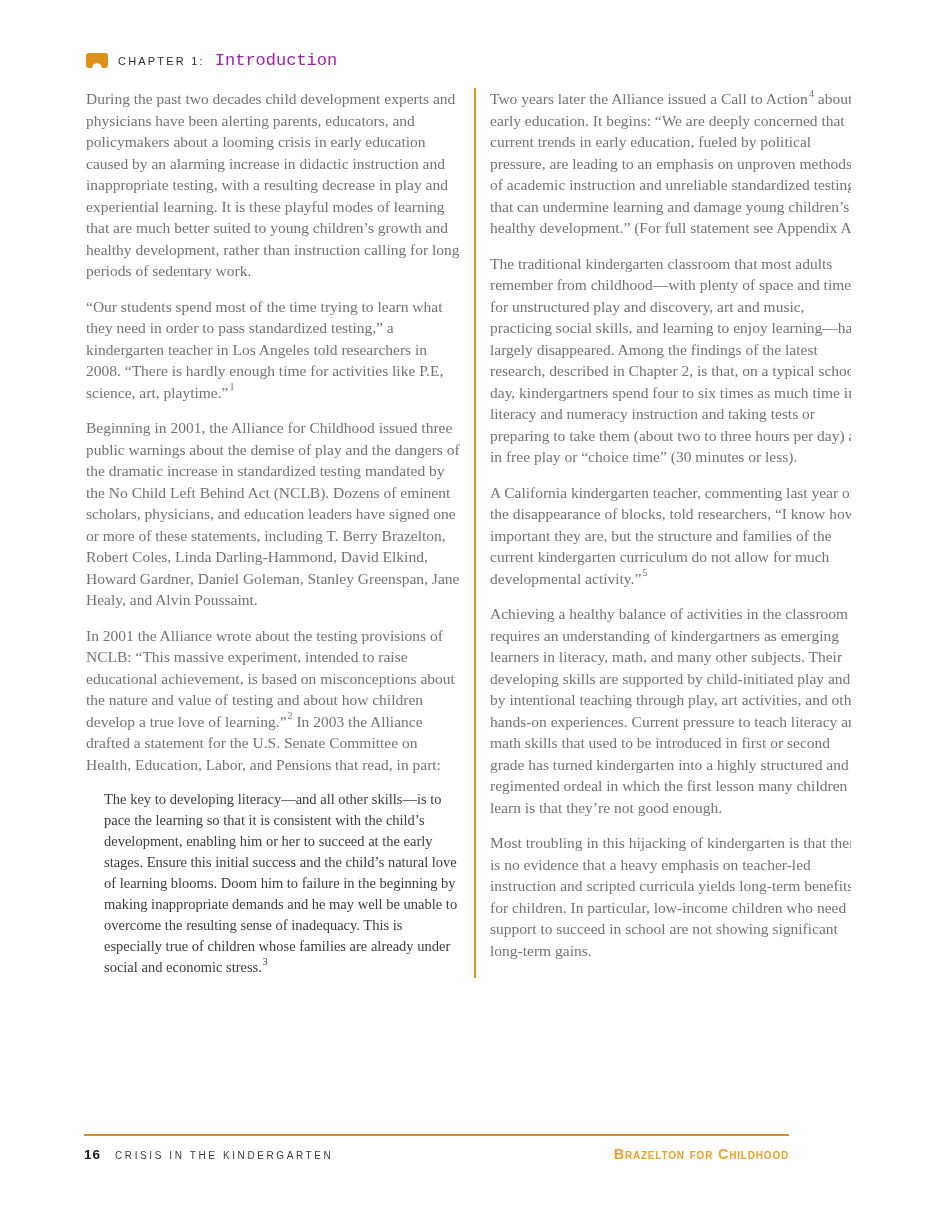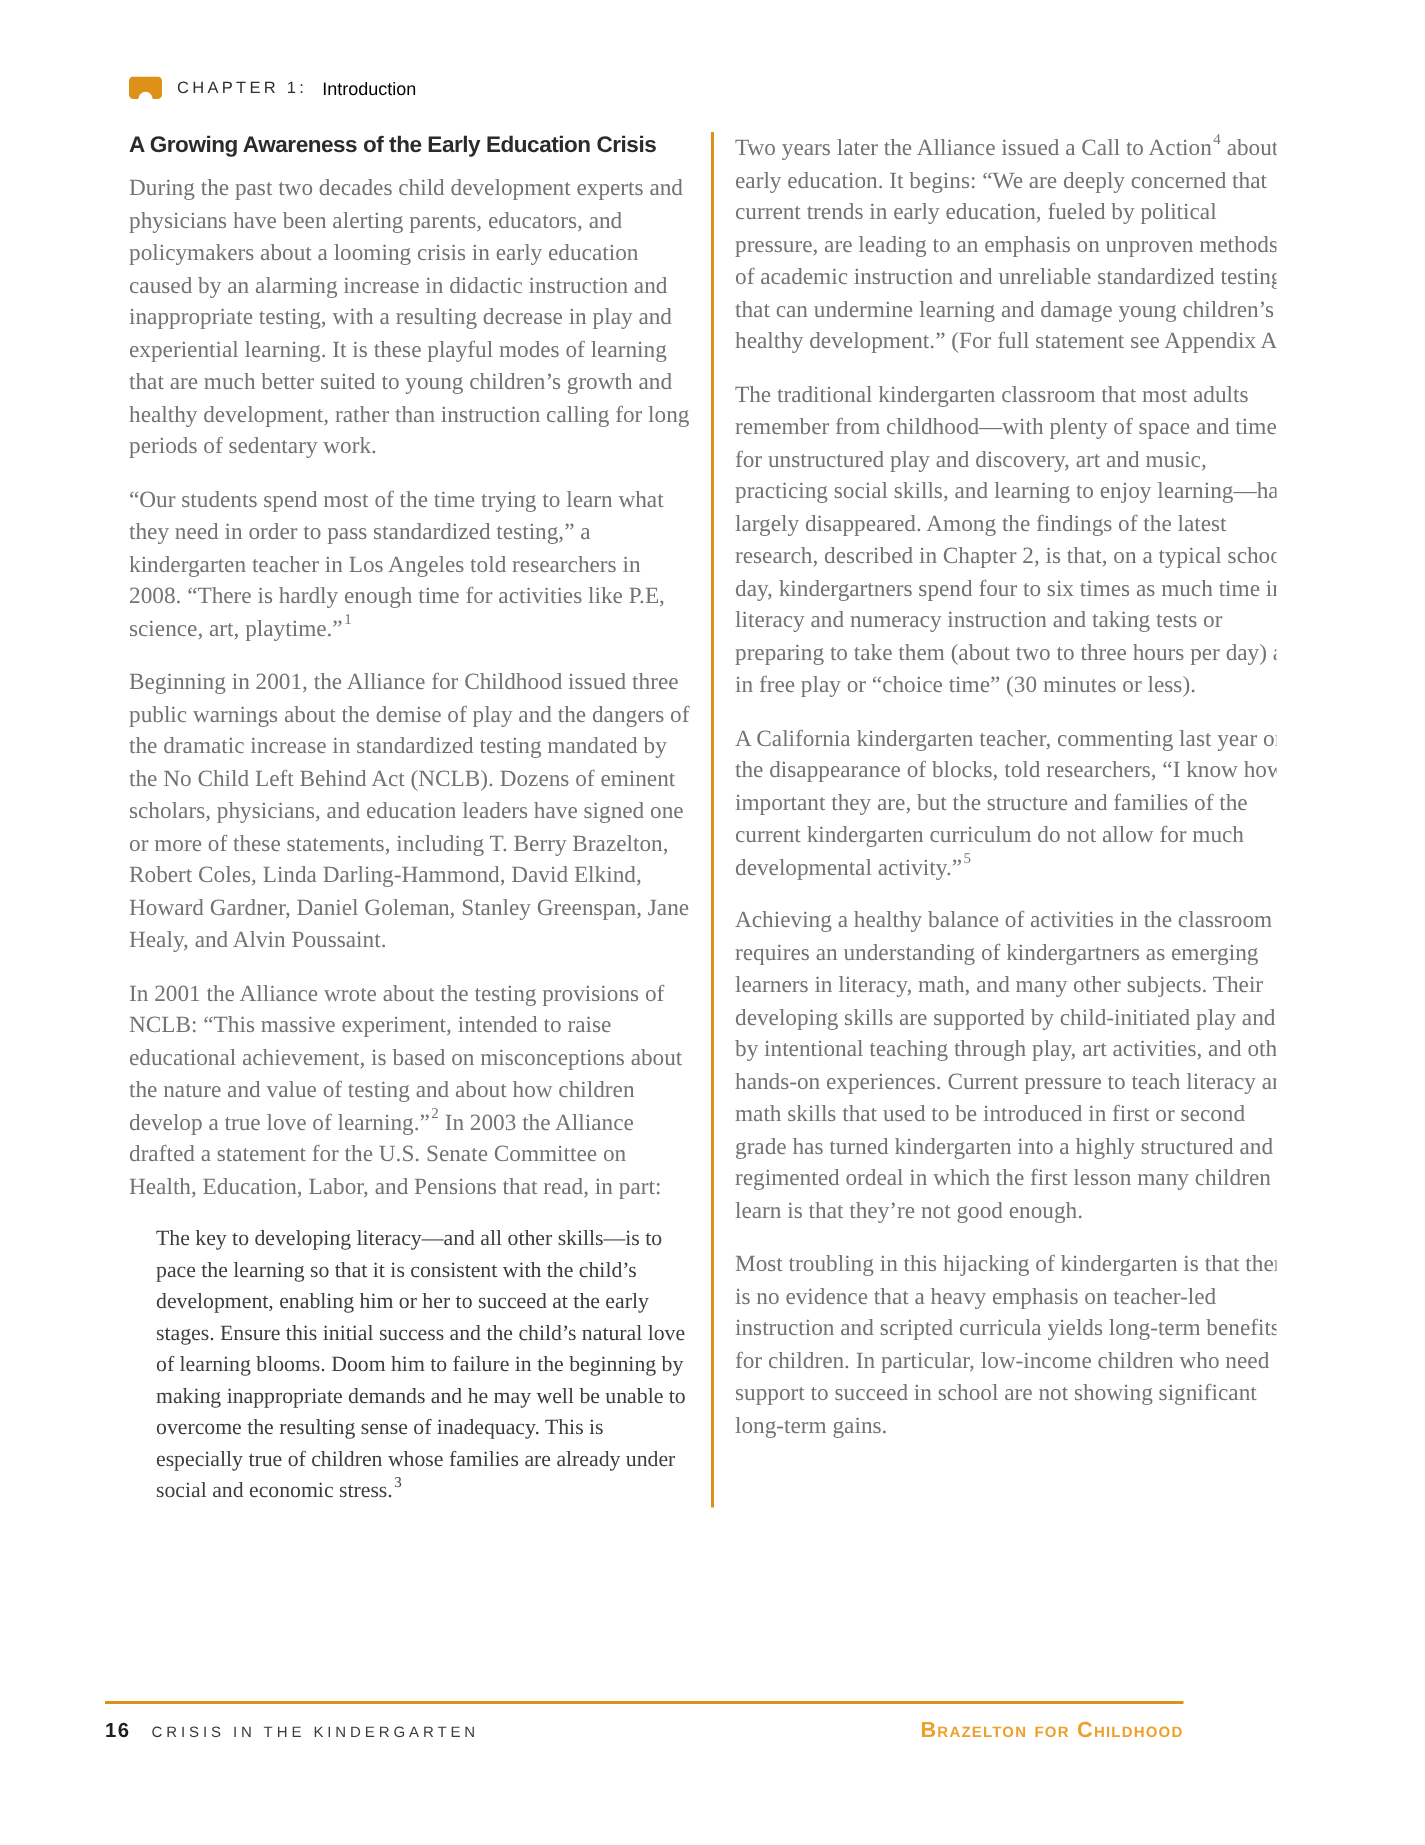--- a/index.html
+++ b/index.html
@@ -24,23 +24,23 @@
   }
   .logo-mark { display: inline-flex; }
   .logo-mark svg { display: block; }
   .chapter-label {
     font-family: "Liberation Sans", sans-serif;
     font-size: 11px;
     letter-spacing: 2.2px;
     color: #2e2e2e;
   }
   .chapter-title {
-    font-family: Liberation Sans, sans-serif;
-    font-size: 12px;
-    color: #000000;
+    font-family: Liberation Mono, monospace;
+    font-size: 17px;
+    color: #a21caf;
   }
 
   
   .columns {
     position: absolute;
     top: 88px;
     left: 86px;
     width: 780px;
     display: flex;
     align-items: stretch;
@@ -84,21 +84,21 @@
     font-family: "Liberation Serif", serif;
     font-size: 14.5px;
     line-height: 21px;
     color: #3d3d3d;
     margin: 0 0 0 18px;
   }
 
   
   .page-footer {
     position: absolute;
-    left: 70px;
+    left: 84px;
     right: 62px;
     top: 1134px;
   }
   .footer-rule { height: 2px; background: #DD9118; }
   .footer-row {
     margin-top: 10px;
     display: flex;
     justify-content: space-between;
     align-items: baseline;
   }
@@ -138,21 +138,20 @@
         <path d="M6.2,15 A4.8,4.8 0 0 1 15.8,15 Z" fill="#ffffff"></path>
       </svg>
     </span>
     <span class="chapter-label">CHAPTER 1:</span>
     <span class="chapter-title">Introduction</span>
   </header>
 
   <div class="columns">
 
     <div class="col-left">
-      <h2 class="section-heading">A Growing Awareness of the Early Education Crisis</h2>
 
       <p class="body-p">During the past two decades child development experts and physicians have been alerting parents, educators, and policymakers about a looming crisis in early education caused by an alarming increase in didactic instruction and inappropriate testing, with a resulting decrease in play and experiential learning. It is these playful modes of learning that are much better suited to young children’s growth and healthy development, rather than instruction calling for long periods of sedentary work.</p>
 
       <p class="body-p"><span>“Our students spend most of the time trying to learn what they need in order to pass standardized testing,” a kindergarten teacher in Los Angeles told researchers in 2008. “There is hardly enough time for activities like P.E, science, art, playtime.”</span><sup class="fn">1</sup></p>
 
       <p class="body-p">Beginning in 2001, the Alliance for Childhood issued three public warnings about the demise of play and the dangers of the dramatic increase in standardized testing mandated by the No Child Left Behind Act (NCLB). Dozens of eminent scholars, physicians, and education leaders have signed one or more of these statements, including T. Berry Brazelton, Robert Coles, Linda Darling-Hammond, David Elkind, Howard Gardner, Daniel Goleman, Stanley Greenspan, Jane Healy, and Alvin Poussaint.</p>
 
       <p class="body-p"><span>In 2001 the Alliance wrote about the testing provisions of NCLB: “This massive experiment, intended to raise educational achievement, is based on misconceptions about the nature and value of testing and about how children develop a true love of learning.”</span><sup class="fn">2</sup><span> In 2003 the Alliance drafted a statement for the U.S. Senate Committee on Health, Education, Labor, and Pensions that read, in part:</span></p>
 
       <blockquote class="pull-quote"><span>The key to developing literacy—and all other skills—is to pace the learning so that it is consistent with the child’s development, enabling him or her to succeed at the early stages. Ensure this initial success and the child’s natural love of learning blooms. Doom him to failure in the beginning by making inappropriate demands and he may well be unable to overcome the resulting sense of inadequacy. This is especially true of children whose families are already under social and economic stress.</span><sup class="fn">3</sup></blockquote>

